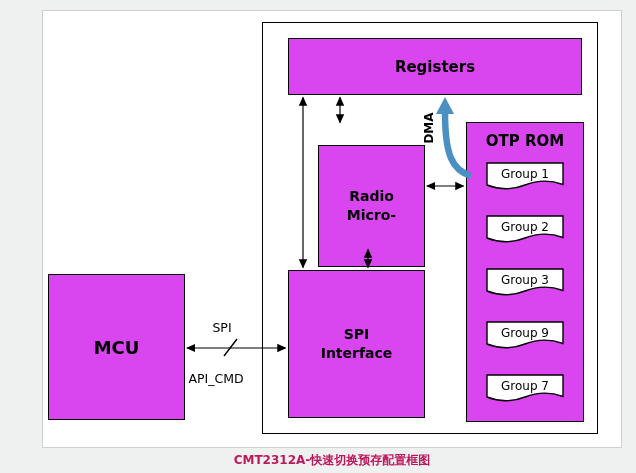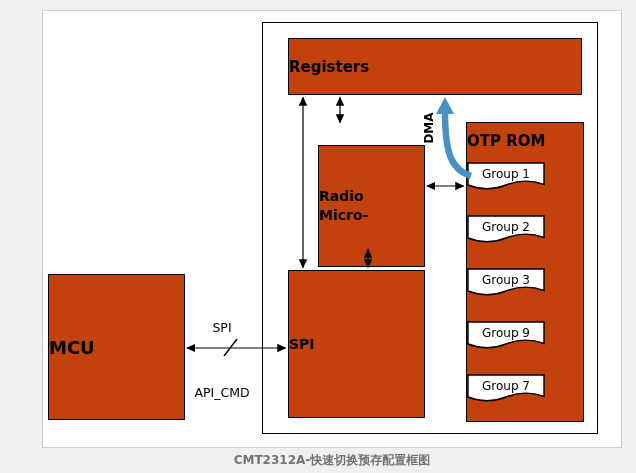--- a/index.html
+++ b/index.html
@@ -1,58 +1,59 @@
 <!DOCTYPE html>
 <html><head>
 <meta charset="utf-8">
 <style>
   * { margin:0; padding:0; box-sizing:border-box; }
   body { font-family:"DejaVu Sans","Liberation Sans",sans-serif; background:#eff1f0; }
   .stage { position:relative; width:636px; height:473px; background:#eff1f0; overflow:hidden; }
   .panel { position:absolute; left:42px; top:10px; width:580px; height:438px; background:#ffffff; border:1px solid #cdd1ce; }
-  .box { position:absolute; background:#c2410c; border:1.6px solid #000; display:flex; flex-direction:column;
-         align-items:flex-start; justify-content:center; text-align:center; font-weight:bold; color:#000; }
+  .box { position:absolute; background:#d946ef; border:1.6px solid #000; display:flex; flex-direction:column;
+         align-items:center; justify-content:center; text-align:center; font-weight:bold; color:#000; }
   .chip { position:absolute; left:262px; top:22px; width:336px; height:412px; border:1.8px solid #000; }
   .registers { left:288px; top:38px; width:294px; height:57px; font-size:15px; }
   .radio { left:318px; top:125px; width:107px; height:122px; font-size:14px; line-height:1.35;margin-top:20px; }
   .spi { left:288px; top:270px; width:137px; height:148px; font-size:14px; line-height:1.35; }
   .mcu { left:48px; top:274px; width:137px; height:146px; font-size:18px; }
   .otp { left:466px; top:122px; width:118px; height:300px; justify-content:flex-start; padding-top:9px; }
   .otp-title { font-size:15px; font-weight:bold; margin-bottom:12px; }
   .groups { display:flex; flex-direction:column; gap:23px; align-items:center; }
   .group { position:relative; width:78px; height:30px; }
   .group svg { position:absolute; left:0; top:0; width:100%; height:100%; }
   .group span { position:absolute; left:0; right:0; top:5px; font-size:12px; font-weight:normal; text-align:center; color:#000; }
   .wires { position:absolute; left:0; top:0; pointer-events:none; }
   .wire { stroke:#000; stroke-width:1.2; fill:none; }
   .lbl { position:absolute; font-size:12.5px; color:#000; text-align:center; }
   .dma-lbl { position:absolute; left:405px; top:120px; width:50px; height:16px; font-size:12px; font-weight:bold;
              text-align:center; transform:rotate(-90deg); color:#000; }
   .caption { position:absolute; left:42px; top:452px; width:580px; text-align:center; font-size:12px;
-             font-weight:bold; color:#737373; }
+             font-weight:bold; color:#be185d; }
 </style>
 </head>
 <body>
 
 <div class="stage">
 
   <div class="panel"></div>
   <div class="chip"></div>
 
   <div class="box registers">
     <span>Registers</span>
   </div>
 
   <div class="box radio">
     <span>Radio</span>
     <span>Micro-</span>
   </div>
 
   <div class="box spi">
     <span>SPI</span>
+    <span>Interface</span>
   </div>
 
   <div class="box mcu">
     <span>MCU</span>
   </div>
 
   <div class="box otp">
     <div class="otp-title">OTP ROM</div>
     <div class="groups">
       <div class="group">
@@ -98,18 +99,18 @@
     <line class="wire" x1="340" y1="97.5" x2="340" y2="122.5" marker-start="url(#arw)" marker-end="url(#arw)"></line>
     <line class="wire" x1="368" y1="249.5" x2="368" y2="267.5" marker-start="url(#arw)" marker-end="url(#arw)"></line>
     <line class="wire" x1="427" y1="186" x2="463.5" y2="186" marker-start="url(#arw)" marker-end="url(#arw)"></line>
     <line class="wire" x1="187" y1="348" x2="285.5" y2="348" marker-start="url(#arw)" marker-end="url(#arw)"></line>
     <line class="wire" x1="224" y1="356" x2="237" y2="339" style="stroke-width:1.4"></line>
     <path d="M471,176 C452,170 445,155 445,112" fill="none" stroke="#4a90c2" stroke-width="6.5"></path>
     <polygon points="445,97 436,114 454,114" fill="#4a90c2"></polygon>
   </svg>
 
   <div class="lbl" style="left:196px;top:320px;width:52px;">SPI</div>
-  <div class="lbl" style="left:186px;top:371px;width:72px;margin-top:14px;">API_CMD</div>
+  <div class="lbl" style="left:180px;top:371px;width:72px;">API_CMD</div>
   <div class="dma-lbl">DMA</div>
 
   <div class="caption">CMT2312A-快速切换预存配置框图</div>
 
 </div>
 
 </body></html>

